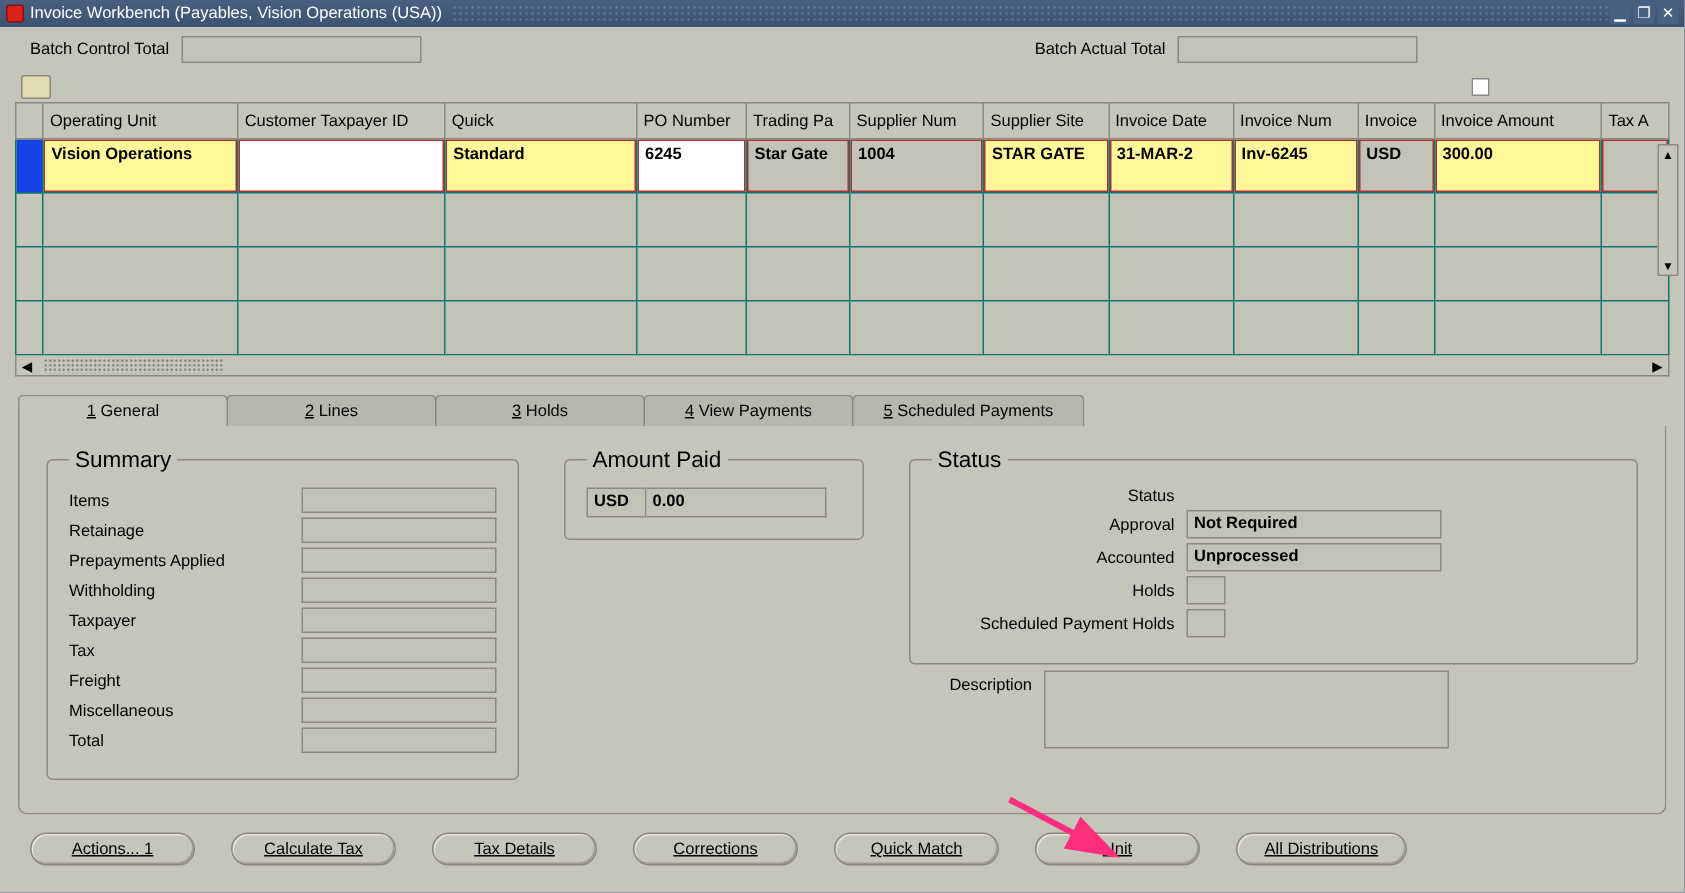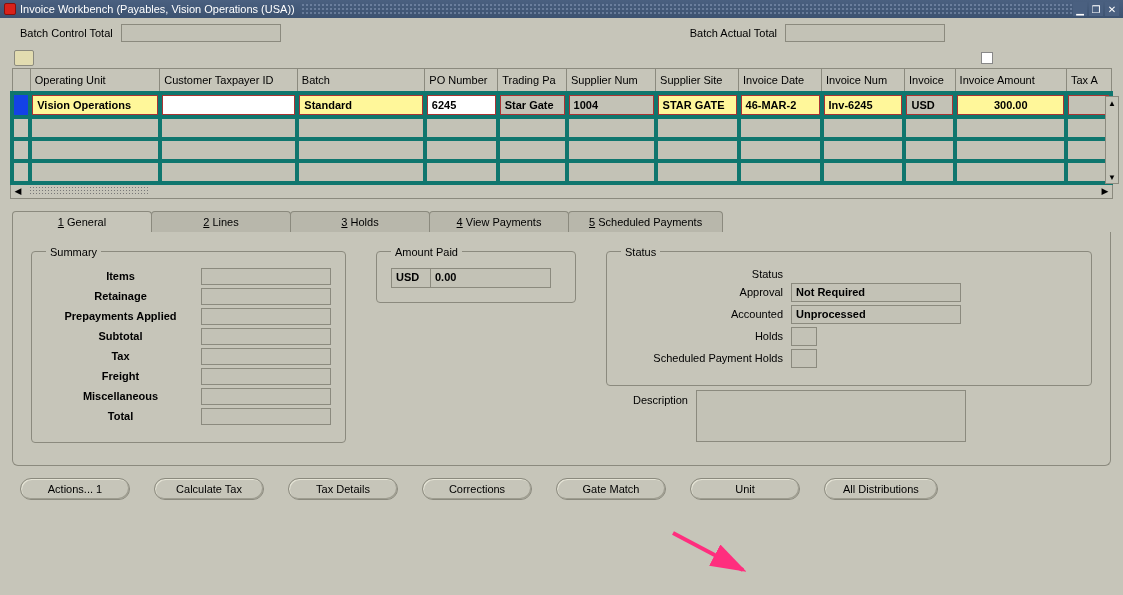--- a/index.html
+++ b/index.html
@@ -92,37 +92,37 @@
   table.grid th {
     background: #c6c5b9;
     border: 1px solid #8b8a7e;
     text-align:left;
     padding: 3px 4px;
     font-weight: normal;
     height: 24px;
     overflow:hidden; white-space:nowrap;
   }
   table.grid td {
-    border: 4px solid #0f766e;
+    border: 1px solid #0f766e;
     padding: 0;
-    height: 22px;
+    height: 36px;
   }
   .marker-col { width: 18px; }
   .marker-blue { background:#1342e6; }
   .cell {
     width:100%; height:100%;
     padding: 3px 4px;
     background:#c3c2b6;
     overflow:hidden; white-space:nowrap;
     font-weight:bold;
   }
   .cell-yellow { background:#fff79a; }
   .cell-white { background:#fff; border:1px solid #a33; }
   .cell-highlight { border:1px solid #a33; }
-  .cell-right { text-align:center; }
+  .cell-right { text-align:left; }
   .cell-normal { font-weight:normal; }
   .hscroll {
     height: 14px;
     background:#c6c5b9;
     border:1px solid #8b8a7e;
     border-top:none;
     display:flex;align-items:center;
   }
   .hscroll .arrow {
     width:14px;height:12px;
@@ -172,30 +172,29 @@
     display:flex;
     gap:30px;
     border-radius:0 0 6px 6px;
   }
   fieldset {
     border:1px solid #8b8a7e;
     border-radius:4px;
     padding:10px 14px 14px 14px;
     margin:0;
   }
-  legend { font-size:11px; padding:0 4px; }
+  legend { font-size:15px; padding:0 4px; }
   .summary-fs { width:310px; }
   .summary-row {
     display:flex; align-items:center;
     margin-bottom:3px;
   }
   .summary-row label {
-    width:155px; text-align:center;
+    width:155px; text-align:left;
     padding-right:6px;
-    font-weight:bold;
   }
   .summary-row .sfield {
     width:130px; height:17px;
     background:#c3c2b6;
     border:1px solid #8b8a7e;
   }
   .amount-fs { width:200px; align-self:flex-start; }
   .amount-inner { display:flex; gap:0; }
   .amf {
     height:20px;
@@ -224,20 +223,21 @@
     width:270px; height:52px;
     background:#c3c2b6;
     border:1px solid #8b8a7e;
     resize:none;
     font-family:inherit;
   }
   .button-row {
     display:flex;
     gap:24px;
     padding:12px 20px 14px 20px;
+    text-decoration:underline;
   }
   .btn {
     border:1px solid #8b8a7e;
     background:#c6c5b9;
     border-radius:12px;
     padding:4px 18px;
     min-width:110px;
     cursor:pointer;
     text-align:center;
     box-shadow: inset 1px 1px 0 #e4e3d5, inset -1px -1px 0 #9e9d90;
@@ -293,21 +293,21 @@
           <col style="width:82px">
         <col style="width:50px">
           <col style="width:110px">
           <col style="width:44px">
       </colgroup>
       <thead>
         <tr>
           <th></th>
           <th>Operating Unit</th>
           <th>Customer Taxpayer ID</th>
-          <th>Batch</th>
+          <th>Quick</th>
           <th>PO Number</th>
           <th>Trading Pa</th>
           <th>Supplier Num</th>
           <th>Supplier Site</th>
           <th>Invoice Date</th>
           <th>Invoice Num</th>
           <th>Invoice</th>
           <th>Invoice Amount</th>
           <th>Tax A</th>
         </tr>
@@ -330,21 +330,21 @@
           <td>
               <div class="cell cell-highlight">Star Gate</div>
             </td>
           <td>
               <div class="cell cell-highlight">1004</div>
             </td>
           <td>
               <div class="cell cell-yellow cell-highlight">STAR GATE</div>
             </td>
           <td>
-              <div class="cell cell-yellow cell-highlight">46-MAR-2</div>
+              <div class="cell cell-yellow cell-highlight">31-MAR-2</div>
             </td>
           <td>
               <div class="cell cell-yellow cell-highlight">Inv-6245</div>
             </td>
           <td>
               <div class="cell cell-highlight">USD</div>
             </td>
           <td>
               <div class="cell cell-yellow cell-highlight cell-right">300.00</div>
             </td>
@@ -502,21 +502,25 @@
         </div>
       <div class="summary-row">
           <label>Retainage</label>
           <div class="sfield"></div>
         </div>
       <div class="summary-row">
           <label>Prepayments Applied</label>
           <div class="sfield"></div>
         </div>
       <div class="summary-row">
-          <label>Subtotal</label>
+          <label>Withholding</label>
+          <div class="sfield"></div>
+        </div>
+      <div class="summary-row">
+          <label>Taxpayer</label>
           <div class="sfield"></div>
         </div>
       <div class="summary-row">
           <label>Tax</label>
           <div class="sfield"></div>
         </div>
       <div class="summary-row">
           <label>Freight</label>
           <div class="sfield"></div>
         </div>
@@ -567,21 +571,21 @@
         <textarea style=""></textarea>
       </div>
     </div>
   </div>
 
   <div class="button-row">
     <div class="btn">Actions... 1</div>
     <div class="btn">Calculate Tax</div>
     <div class="btn">Tax Details</div>
     <div class="btn">Corrections</div>
-    <div class="btn">Gate Match</div>
+    <div class="btn">Quick Match</div>
     <div class="btn">Unit</div>
     <div class="btn">All Distributions</div>
   </div>
 
   <svg class="pink-arrow" width="100" height="60">
     <defs>
       <marker id="ah" markerWidth="10" markerHeight="10" refX="8" refY="3" orient="auto">
         <path d="M0,0 L0,6 L9,3 z" fill="#ff2e7e"></path>
       </marker>
     </defs>

